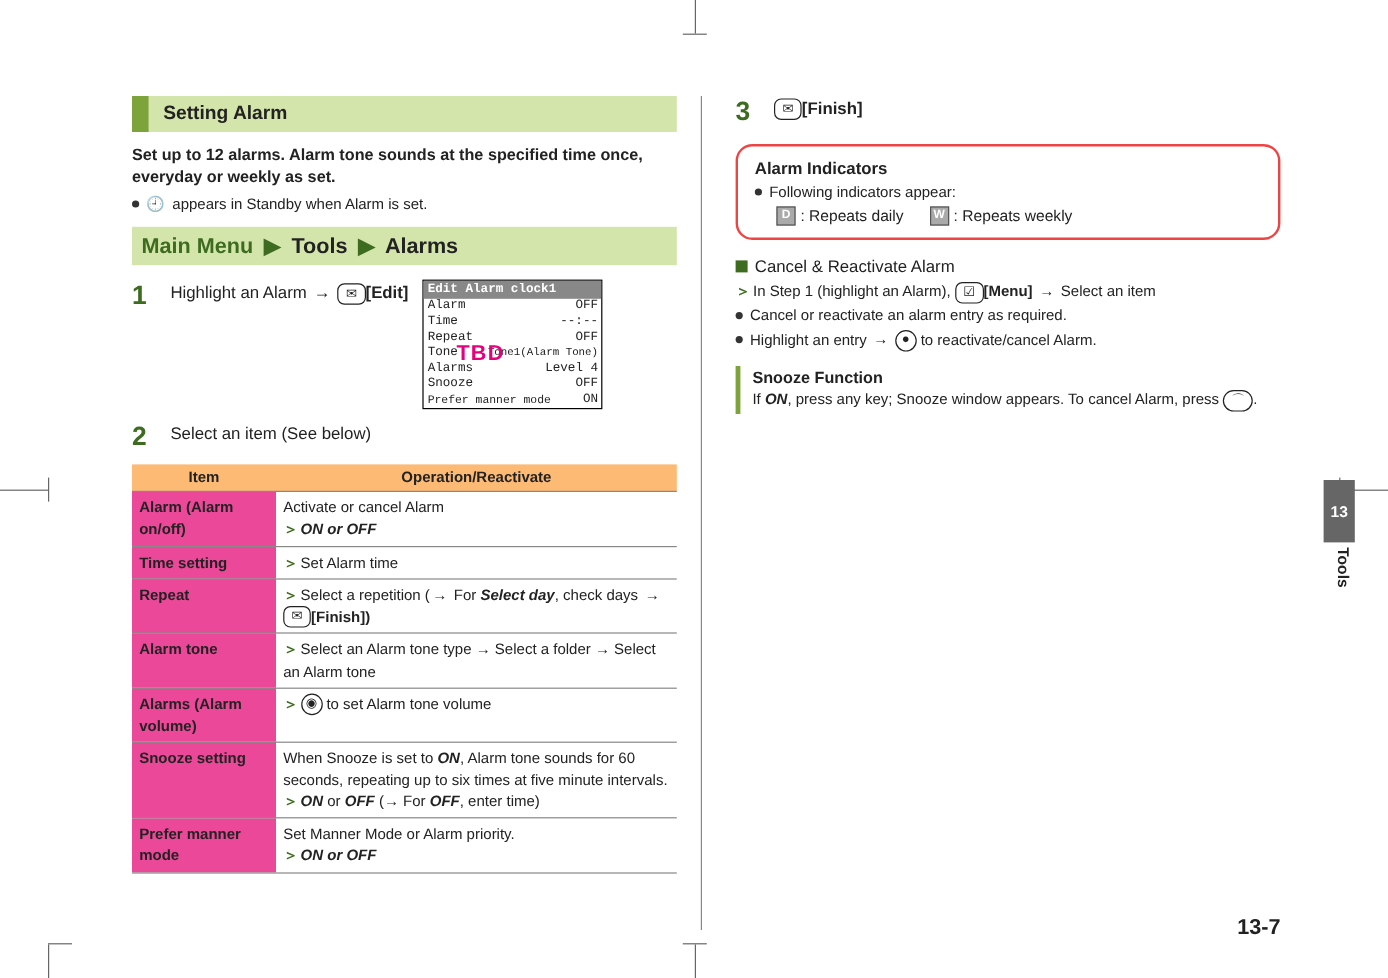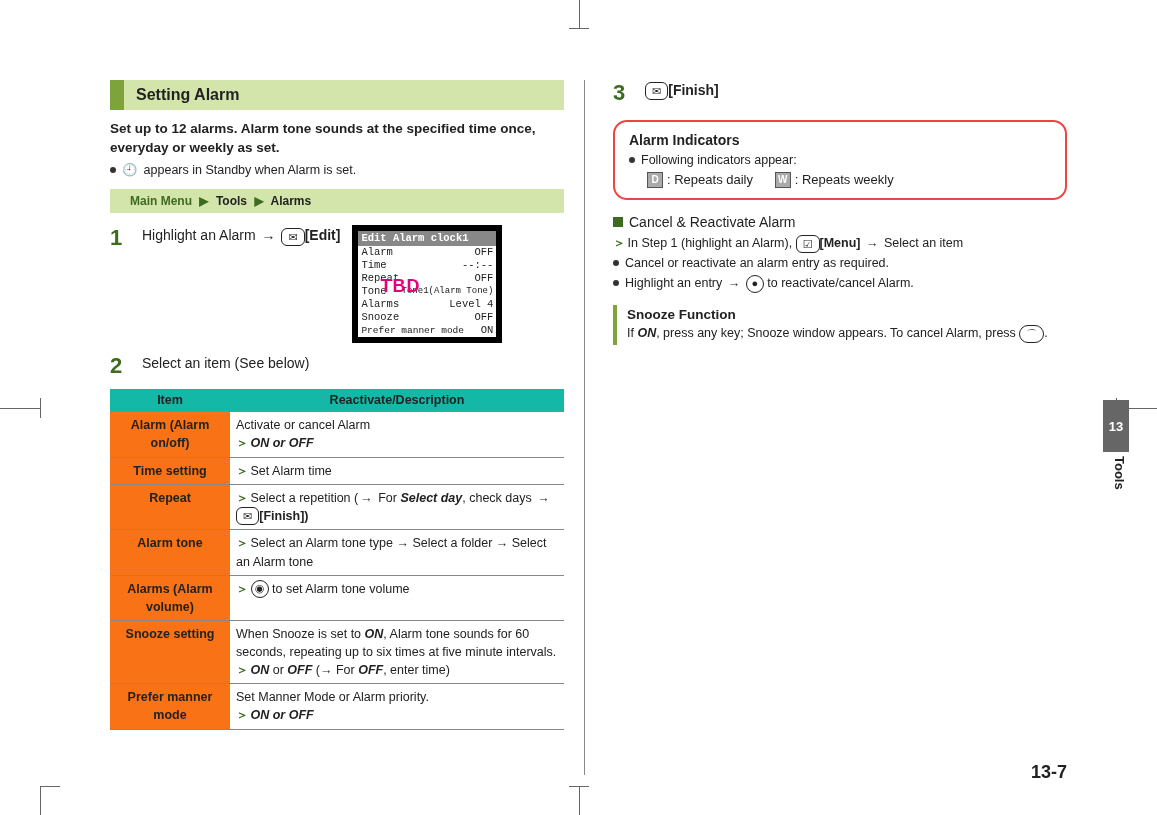--- a/index.html
+++ b/index.html
@@ -43,21 +43,21 @@
   .section-heading .title {
     flex: 1; background: #d4e5ab; color: #222; font-weight: bold;
     padding: 6px 12px; font-size: 16px;
   }
 
   p.intro { font-weight: bold; font-size: 13.5px; line-height: 1.4; margin-bottom: 4px;}
   .bullet { display: flex; gap: 6px; font-size: 12.5px; margin: 2px 0; line-height: 1.4;}
   .bullet .dot { width: 6px; height: 6px; border-radius: 50%; background: #333; margin-top: 5px; flex: 0 0 auto;}
 
   .menu-path {
-    background: #d4e5ab; padding: 5px 20px; font-size: 12px; font-weight: bold;
+    background: #d4e5ab; padding: 5px 8px; font-size: 18px; font-weight: bold;
     color: #3d6b1f; margin: 10px 0 12px 0;
   }
   .menu-path .sep { color: #3d6b1f; padding: 0 4px; }
   .menu-path .black { color: #222; }
 
   .step { display: flex; gap: 10px; margin-bottom: 10px; }
   .step-num {
     color: #3d6b1f; font-weight: bold; font-size: 22px; width: 22px; flex: 0 0 auto;
   }
   .step-body { flex: 1; font-size: 14px; line-height: 1.5; }
@@ -68,31 +68,31 @@
     background: #fff;
   }
   .keycap.round {
     width: 18px; height: 18px; border-radius: 50%; padding: 0; text-align: center;
     line-height: 15px;
   }
   .bold { font-weight: bold; }
   .ital { font-style: italic; }
 
   .phone-screen {
-    border: 6px solid #000000; width: 150px; font-family: "Courier New", monospace;
+    border: 1px solid #000000; width: 150px; font-family: "Courier New", monospace;
     font-size: 10.5px; line-height: 13px; background: #fff; margin-left: 12px;
   }
   .phone-screen .title-row { background: #888; color: #fff; padding: 1px 3px; font-weight: bold; }
   .phone-screen .row { display: flex; justify-content: space-between; padding: 0 3px; white-space: nowrap;}
   .tbd { color: #e6007e; font-weight: 900; font-size: 18px; position: absolute; top: 48px; left: 40px; letter-spacing: 1px;}
 
   table.items { width: 100%; border-collapse: collapse; font-size: 12.5px; margin-top: 6px;}
-  table.items th { background: #14b8a6; font-weight: bold; padding: 4px 6px; border-bottom: 1px solid #888;}
+  table.items th { background: #fdba74; font-weight: bold; padding: 4px 6px; border-bottom: 1px solid #888;}
   table.items td { padding: 4px 6px; border-bottom: 1px solid #888; vertical-align: top; line-height: 1.45;}
-  table.items td.label { background: #f97316; font-weight: bold; width: 120px; text-align: center;}
+  table.items td.label { background: #ec4899; font-weight: bold; width: 120px;}
   .ang { color: #3d6b1f; font-weight: bold; padding-right: 2px;}
 
   .callout {
     border: 2px solid #ef4444; border-radius: 14px; padding: 10px 14px; margin: 14px 0;
   }
   .callout h4 { font-size: 14px; font-weight: bold; margin-bottom: 4px;}
   .ind-box {
     display: inline-block; width: 16px; height: 16px; border: 1px solid #555;
     background: #aaa; color: #fff; text-align: center; line-height: 14px; font-size: 10px;
     font-weight: bold; vertical-align: middle; margin-right: 4px;
@@ -206,21 +206,21 @@
 
     <div class="step">
       <div class="step-num">2</div>
       <div class="step-body">Select an item (See below)</div>
     </div>
 
     <table class="items">
       <thead>
         <tr>
           <th>Item</th>
-          <th>Reactivate/Description</th>
+          <th>Operation/Reactivate</th>
         </tr>
       </thead>
       <tbody>
         <tr>
           <td class="label">Alarm (Alarm on/off)</td>
           <td>
             <span>Activate or cancel Alarm</span><br>
             <span class="ang">＞</span><span class="bold ital">ON or OFF</span>
           </td>
         </tr>

